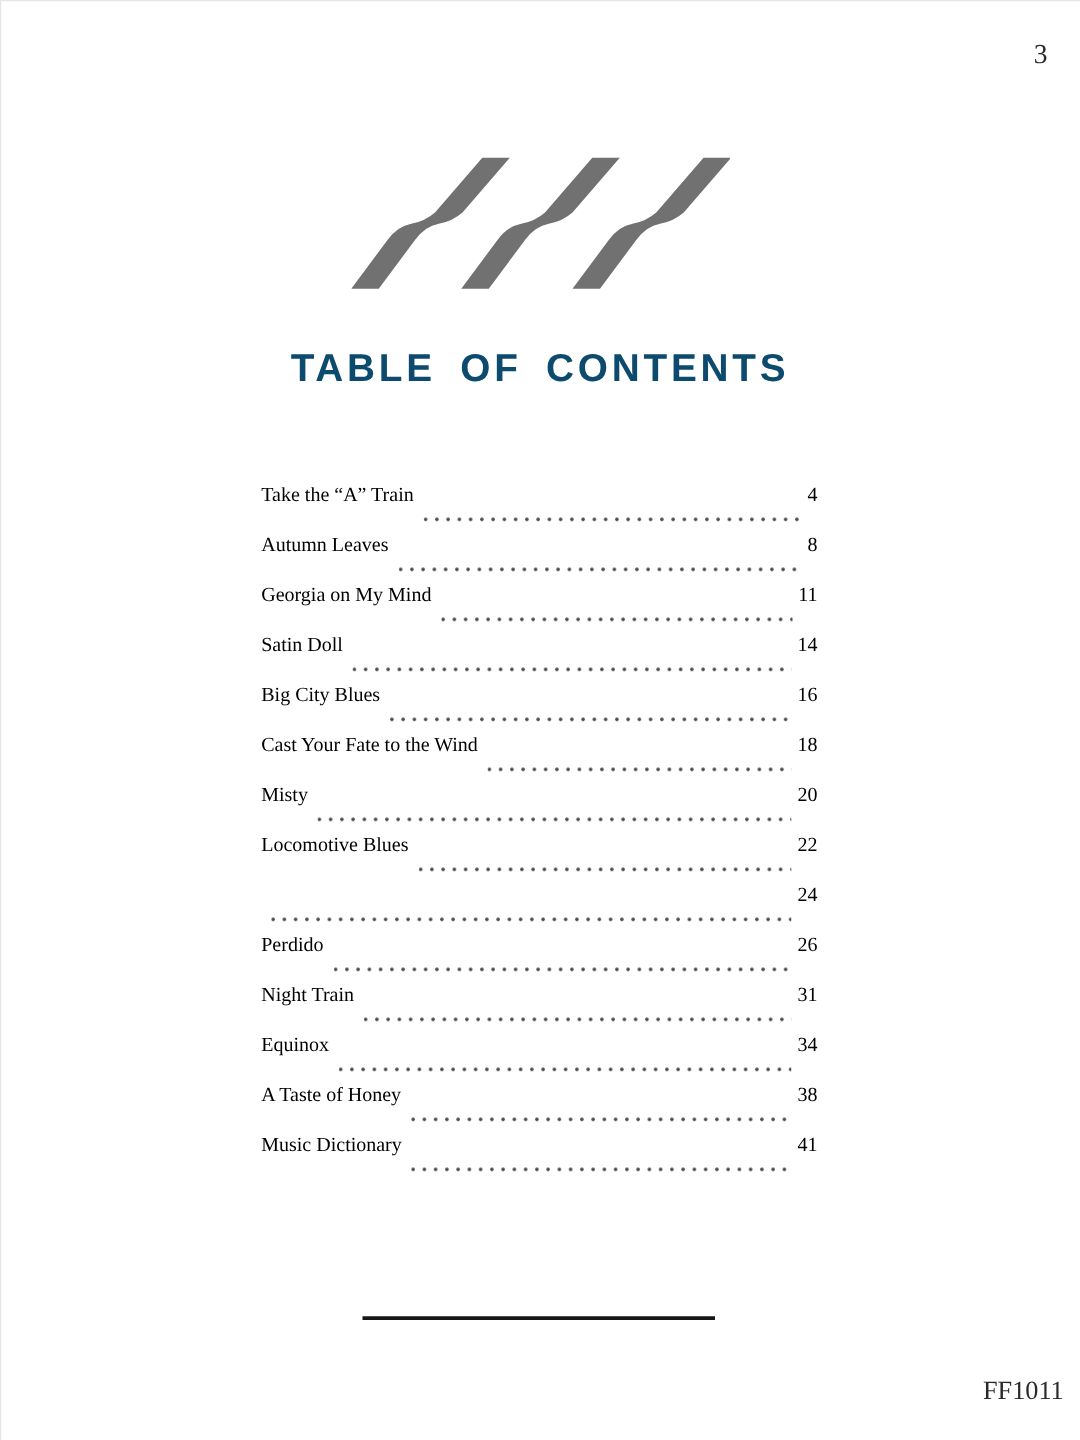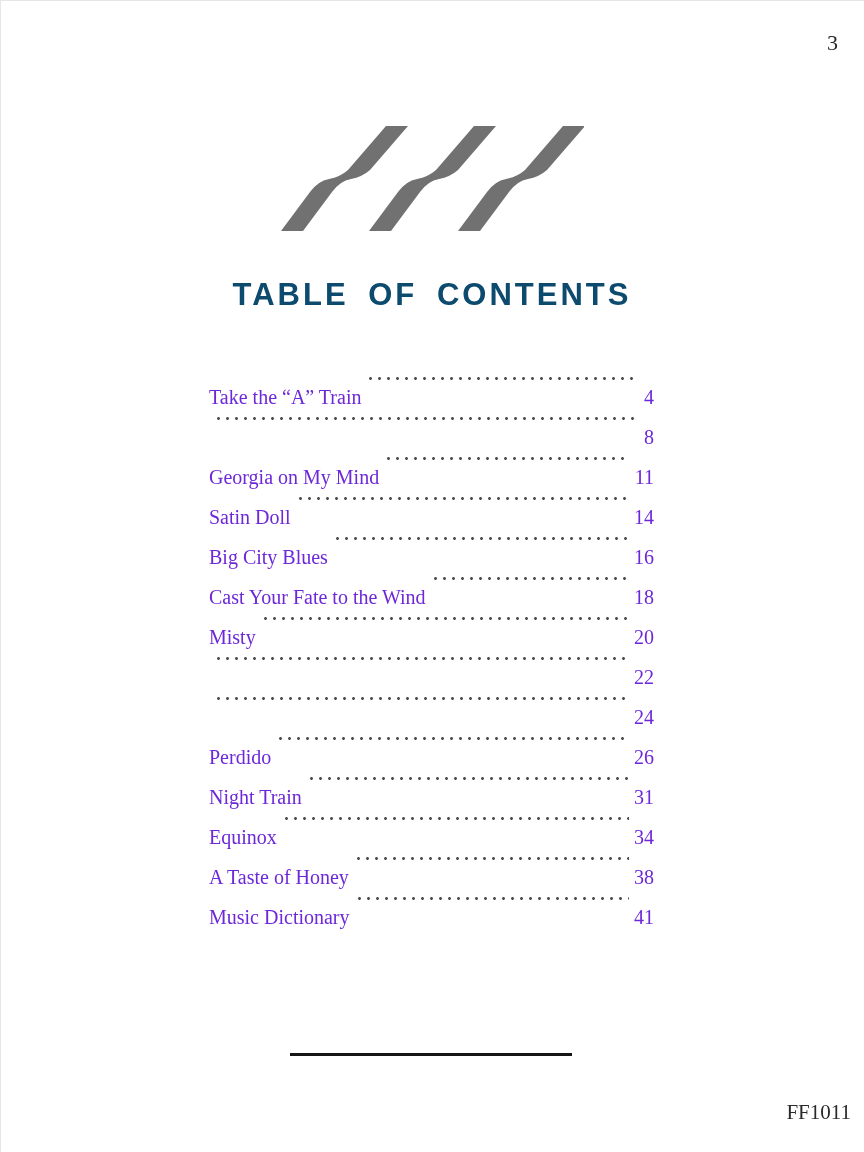--- a/index.html
+++ b/index.html
@@ -26,23 +26,23 @@
     margin:0; text-align:center;
     font-family:"Liberation Sans", sans-serif;
     font-weight:700; font-size:31px; line-height:38px;
     letter-spacing:3px; word-spacing:8px;
     color:#0c4a6e;
   }
   .toc {
     position:absolute; left:209px; top:377px; width:445px;
   }
   .row {
-    display:flex; align-items:flex-start;
+    display:flex; align-items:flex-end;
     height:40px; line-height:40px;
-    font-size:20px; color:#6d28d9;
+    font-size:16px; color:#000000;
   }
   .row .t { white-space:nowrap; }
   .row .leader {
     flex:1 1 auto;
     height:3px;
     margin:0 5px 0 8px;
     background-image:radial-gradient(circle at 1.5px 1.5px, #4d4d4d 1.1px, rgba(0,0,0,0) 1.7px);
     background-size:9px 3px;
     background-repeat:repeat-x;
     background-position:0 bottom;
@@ -77,20 +77,21 @@
 
   <h1 class="heading">TABLE OF CONTENTS</h1>
 
   <div class="toc">
     <div class="row">
         <span class="t">Take the “A” Train</span>
         <span class="leader"></span>
         <span class="n">4</span>
       </div>
       <div class="row">
+        <span class="t">Autumn Leaves</span>
         <span class="leader"></span>
         <span class="n">8</span>
       </div>
       <div class="row">
         <span class="t">Georgia on My Mind</span>
         <span class="leader"></span>
         <span class="n">11</span>
       </div>
       <div class="row">
         <span class="t">Satin Doll</span>
@@ -106,20 +107,21 @@
         <span class="t">Cast Your Fate to the Wind</span>
         <span class="leader"></span>
         <span class="n">18</span>
       </div>
       <div class="row">
         <span class="t">Misty</span>
         <span class="leader"></span>
         <span class="n">20</span>
       </div>
       <div class="row">
+        <span class="t">Locomotive Blues</span>
         <span class="leader"></span>
         <span class="n">22</span>
       </div>
       <div class="row">
         <span class="leader"></span>
         <span class="n">24</span>
       </div>
       <div class="row">
         <span class="t">Perdido</span>
         <span class="leader"></span>

